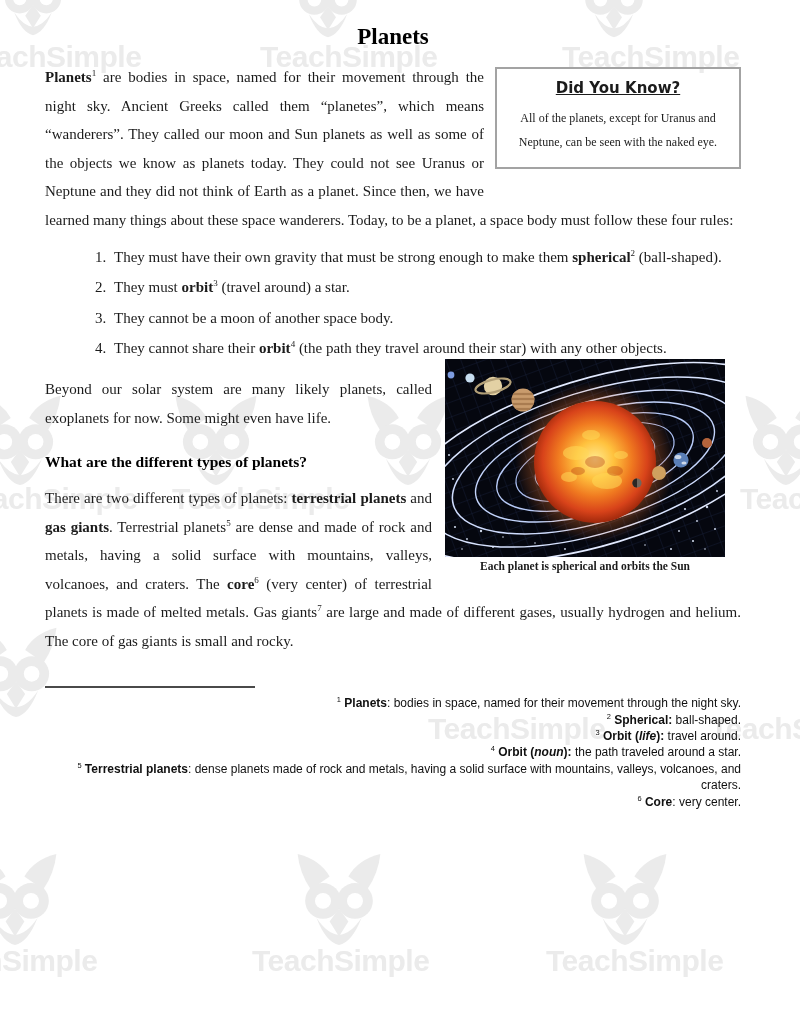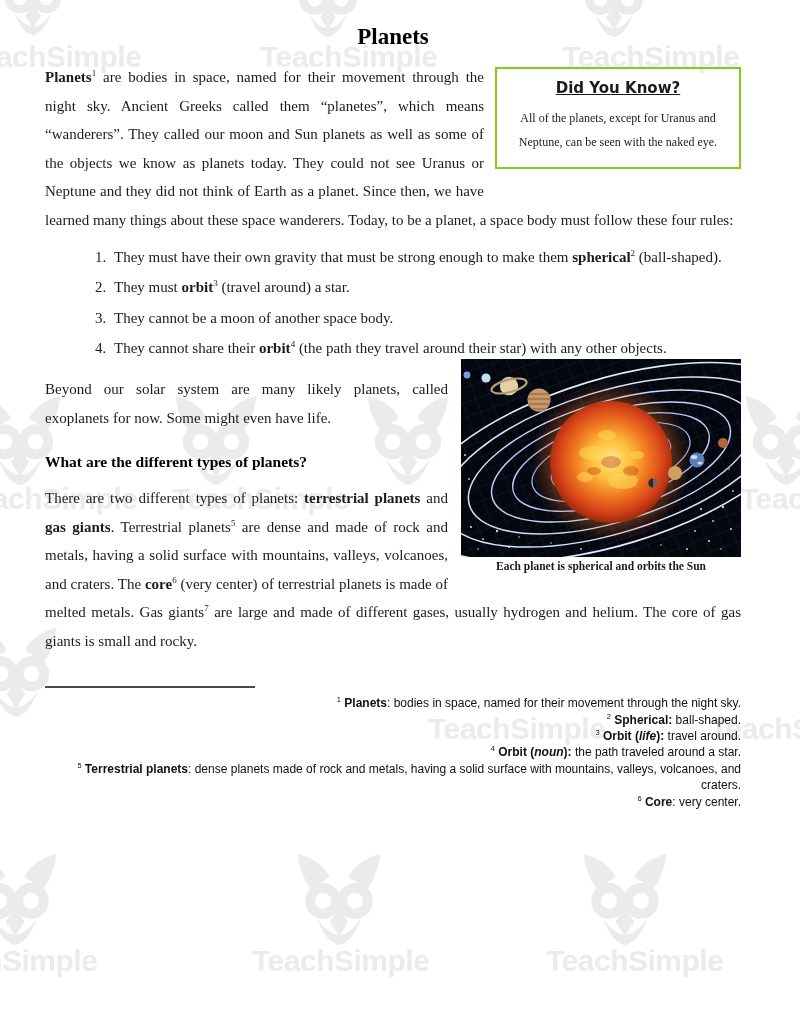--- a/index.html
+++ b/index.html
@@ -12,29 +12,29 @@
   .wm-text{position:absolute;font-family:"Liberation Sans",sans-serif;font-weight:bold;
            font-size:30px;color:#ebebeb;letter-spacing:-0.5px;white-space:nowrap;}
   
   .content{position:absolute;inset:0;z-index:1;padding:20px 59px 0 45px;box-sizing:border-box;}
   h1.doc-title{margin:4px 0 0;text-align:center;font-size:23px;font-weight:bold;color:#000;}
   h2.q-head{margin:21px 0 0;font-size:15.5px;font-weight:bold;color:#000;}
   .para,.body-p{margin:13px 0 0;font-size:15px;line-height:28.5px;text-align:justify;}
   sup{font-size:60%;line-height:0;}
   b{font-weight:bold;}
   
-  .dyk{float:right;width:224px;border:2px solid #84cc16;margin:4px 0 10px 11px;
+  .dyk{float:right;width:224px;border:2px solid #a3a3a3;margin:4px 0 10px 11px;
        padding:5px 9px 13px;text-align:center;font-family:"DejaVu Sans",sans-serif;}
   .dyk-title{font-size:15px;font-weight:bold;text-decoration:underline;margin-bottom:3px;}
   .dyk-body{font-size:12px;line-height:24px;font-family:Liberation Serif, serif;}
   
   ol.rules{margin:9px 0 0;padding-left:65px;}
   ol.rules li{padding-left:4px;margin-bottom:2px;font-size:15px;line-height:28.3px;text-align:justify;}
   
-  .solar-figure{float:right;width:280px;margin:-16px 0 8px 13px;}
+  .solar-figure{float:right;width:280px;margin:-16px 16px 8px 13px;}
   .solar-figure svg{display:block;width:280px;height:198px;}
   .solar-figure figcaption{margin-top:3px;text-align:center;font-size:11.5px;font-weight:bold;}
   
   .foot-sep{clear:both;width:210px;border:none;border-top:2px solid #4a4a4a;margin:31px 0 7px 0;}
   .footnotes{font-family:"Liberation Sans",sans-serif;font-size:12px;line-height:16.4px;color:#101010;}
   .footnotes .footnote{text-align:right;}
   .footnotes sup{font-size:62%;}
 </style>
 </head>
 <body>

